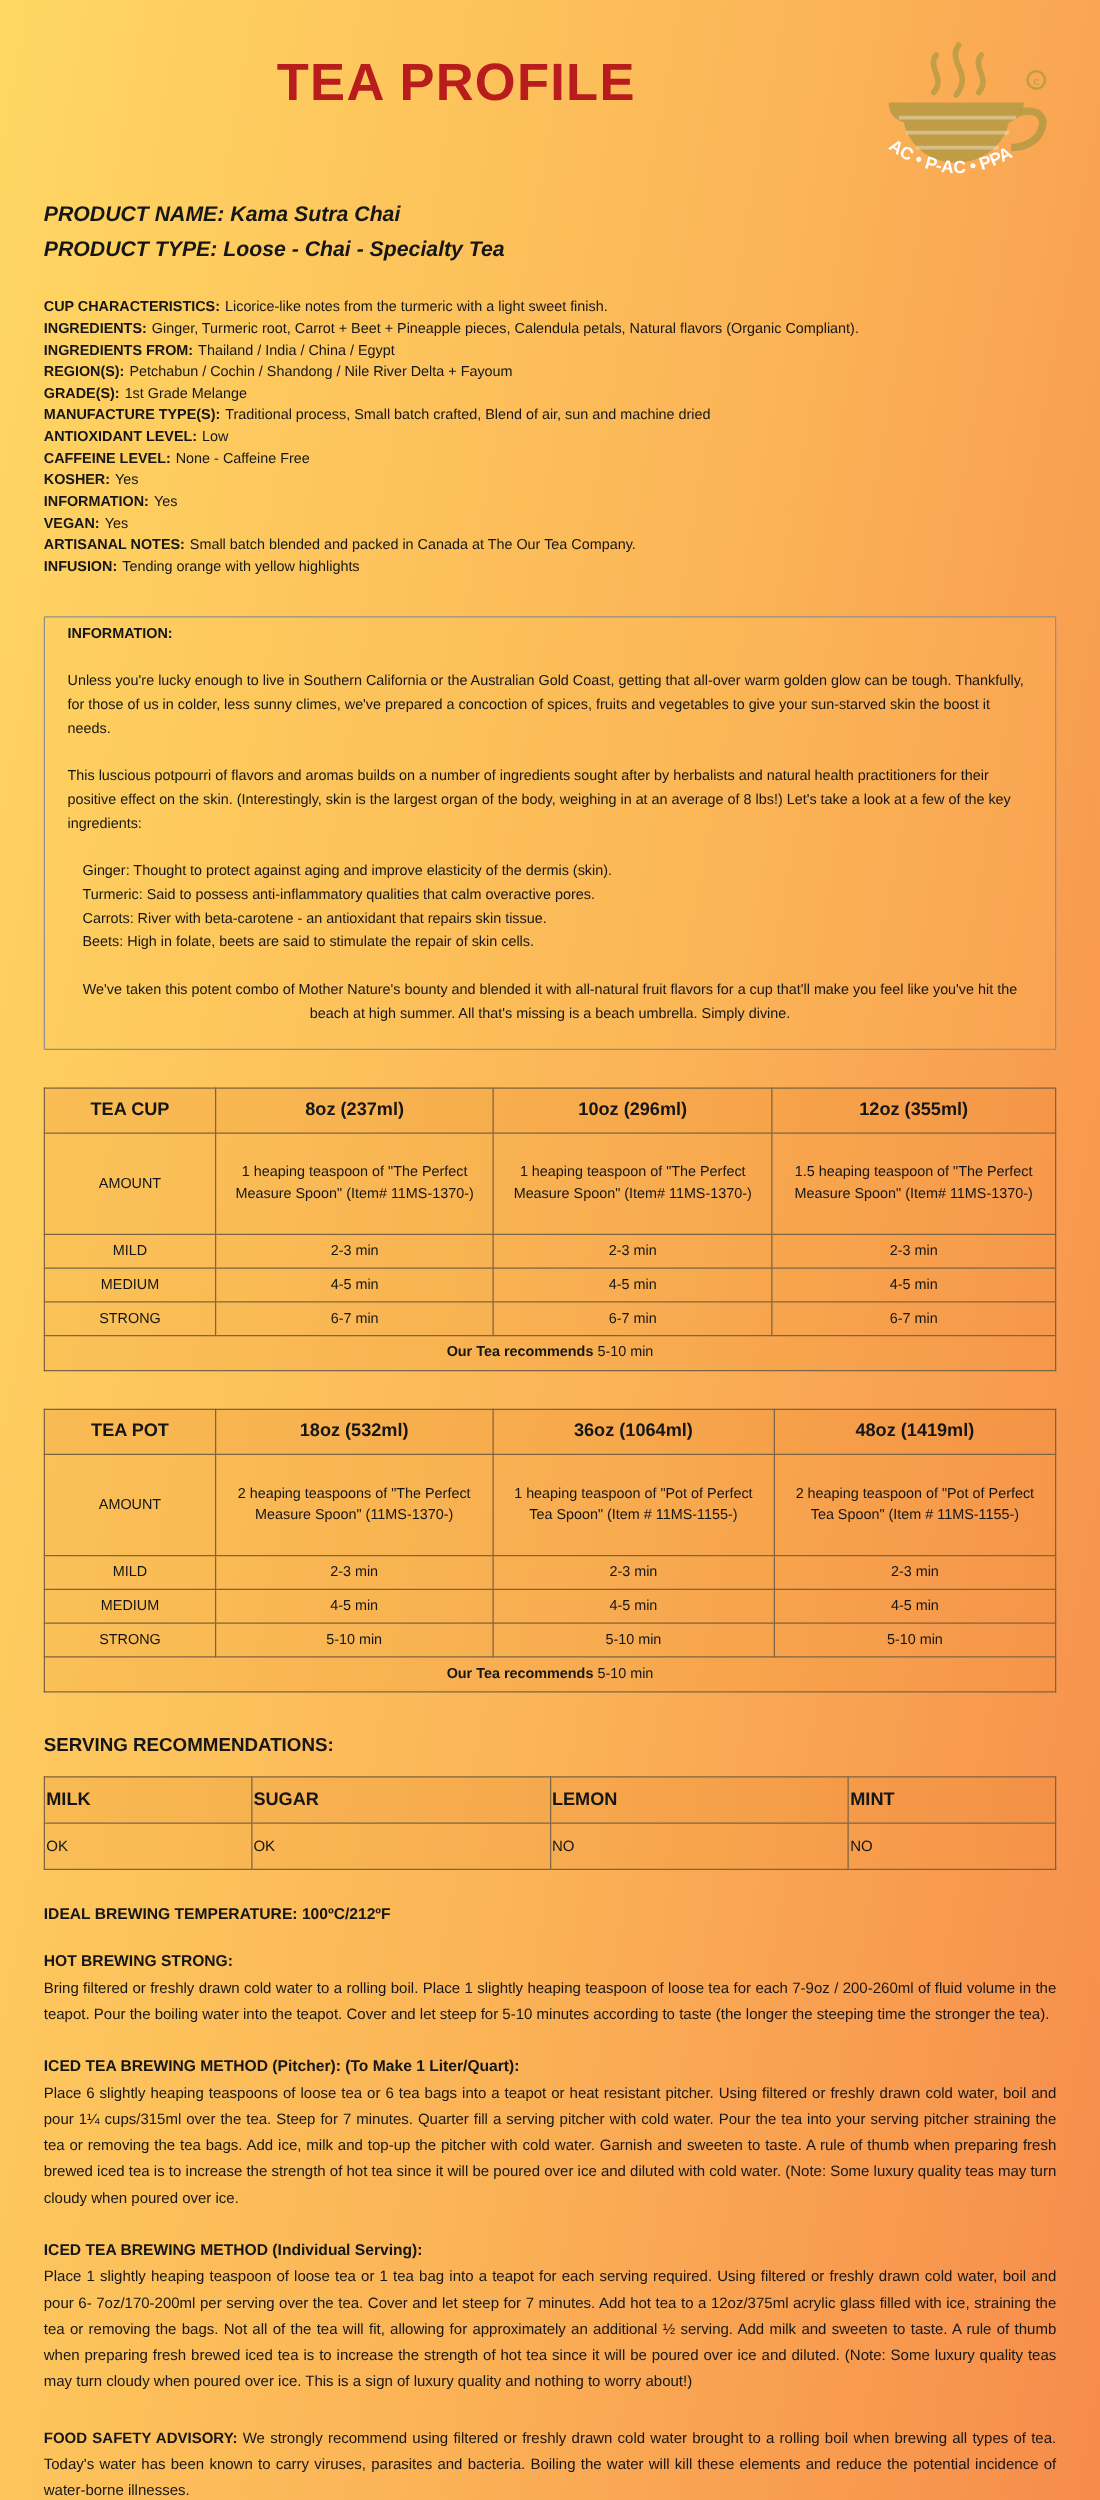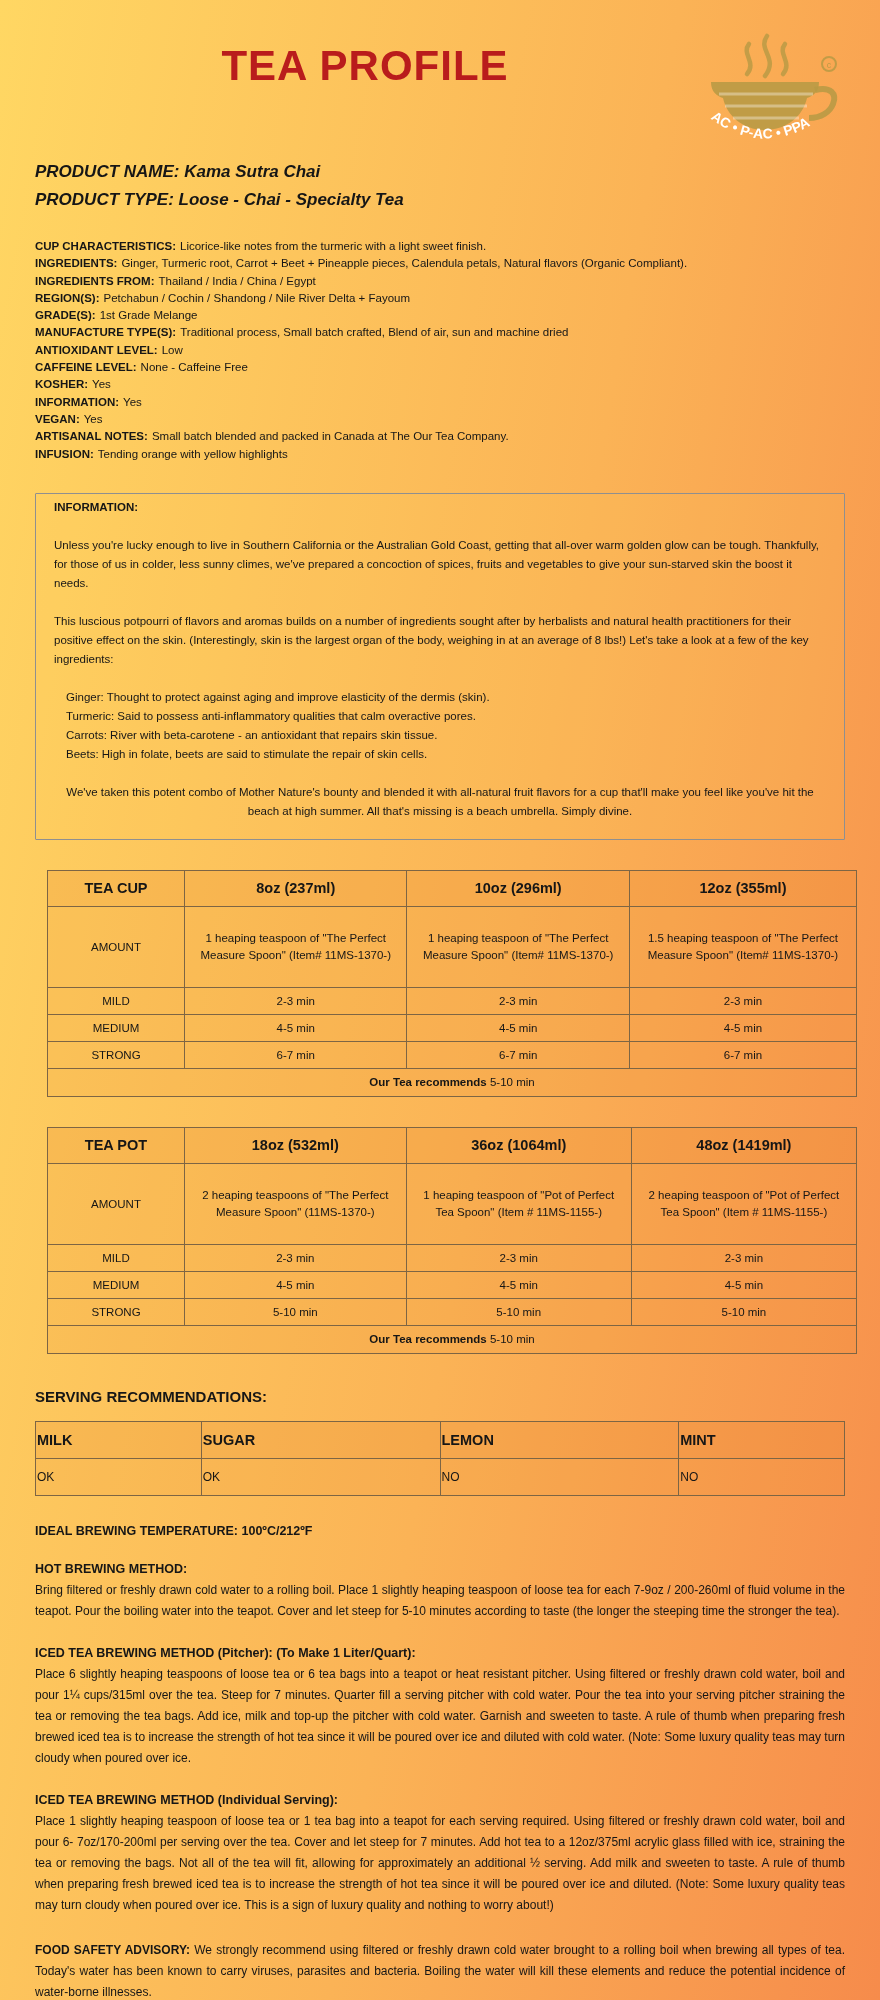--- a/index.html
+++ b/index.html
@@ -34,21 +34,21 @@
     background:rgba(255,205,95,0.14);
     padding:4px 18px 18px 18px;font-size:11.5px;line-height:19px;
   }
   .info-heading{font-weight:bold;}
   .info-box p{margin:0 0 19px 0;}
   .info-box p:last-child{margin-bottom:0;text-align:center;}
   .info-lines div{line-height:19px;}
   .info-lines{margin-bottom:19px;margin-left:12px;}
 
   
-  table.spec{width:100%;border-collapse:collapse;margin-top:30px;margin-left:12px;}
+  table.spec{width:100%;border-collapse:collapse;margin-top:30px;}
   table.spec th, table.spec td{
     border:1px solid #7d6544;text-align:center;vertical-align:middle;
     background:rgba(235,140,45,0.15);
   }
   table.spec th{font-size:14.5px;font-weight:bold;height:33px;background:rgba(230,130,40,0.22);}
   table.spec td{font-size:11.5px;}
   td.label-cell{width:120px;}
   .amount-row td{height:72px;padding:4px 8px;line-height:16.5px;}
   .strength-row td{height:24px;}
   .table-footer td{height:25px;}
@@ -237,21 +237,21 @@
     </tr>
   </tbody>
     </table>
 
   <div class="temp-line">
     <span>IDEAL BREWING TEMPERATURE:</span>
     <span>100ºC/212ºF</span>
   </div>
 
   <div class="method">
-    <div class="method-heading">HOT BREWING METHOD:</div>
+    <div class="method-heading">HOT BREWING STRONG:</div>
     <p class="method-body">Bring filtered or freshly drawn cold water to a rolling boil. Place 1 slightly heaping teaspoon of loose tea for each 7-9oz / 200-260ml of fluid volume in the teapot. Pour the boiling water into the teapot. Cover and let steep for 5-10 minutes according to taste (the longer the steeping time the stronger the tea).</p>
   </div>
 
   <div class="method">
     <div class="method-heading">ICED TEA BREWING METHOD (Pitcher): (To Make 1 Liter/Quart):</div>
     <p class="method-body">Place 6 slightly heaping teaspoons of loose tea or 6 tea bags into a teapot or heat resistant pitcher. Using filtered or freshly drawn cold water, boil and pour 1¼ cups/315ml over the tea. Steep for 7 minutes. Quarter fill a serving pitcher with cold water. Pour the tea into your serving pitcher straining the tea or removing the tea bags. Add ice, milk and top-up the pitcher with cold water. Garnish and sweeten to taste. A rule of thumb when preparing fresh brewed iced tea is to increase the strength of hot tea since it will be poured over ice and diluted with cold water. (Note: Some luxury quality teas may turn cloudy when poured over ice.</p>
   </div>
 
   <div class="method">
     <div class="method-heading">ICED TEA BREWING METHOD (Individual Serving):</div>

